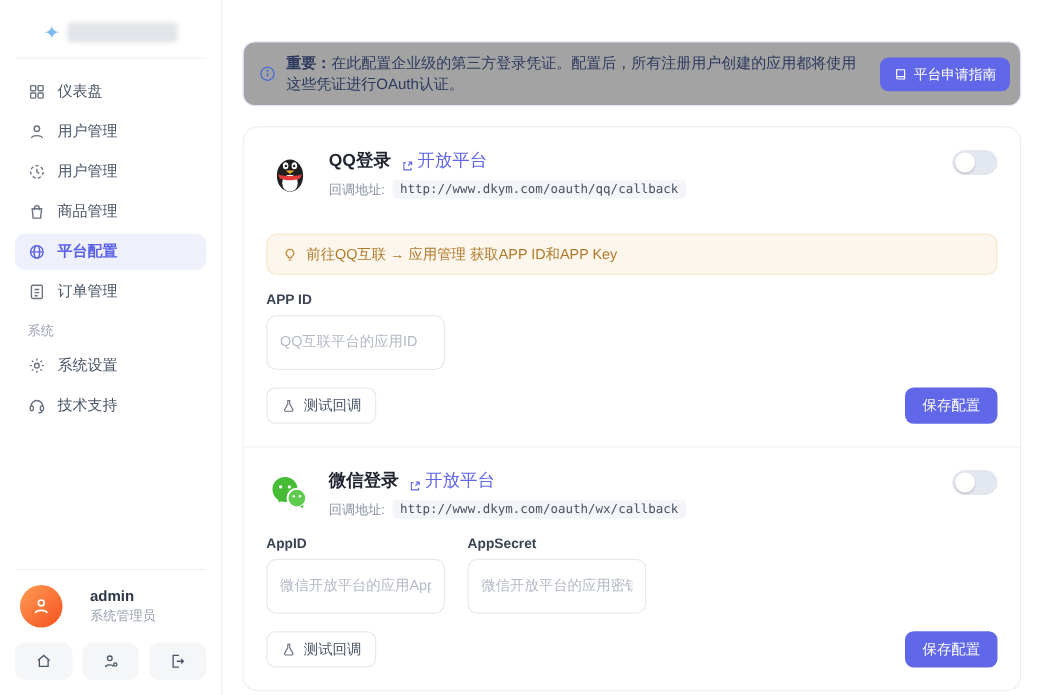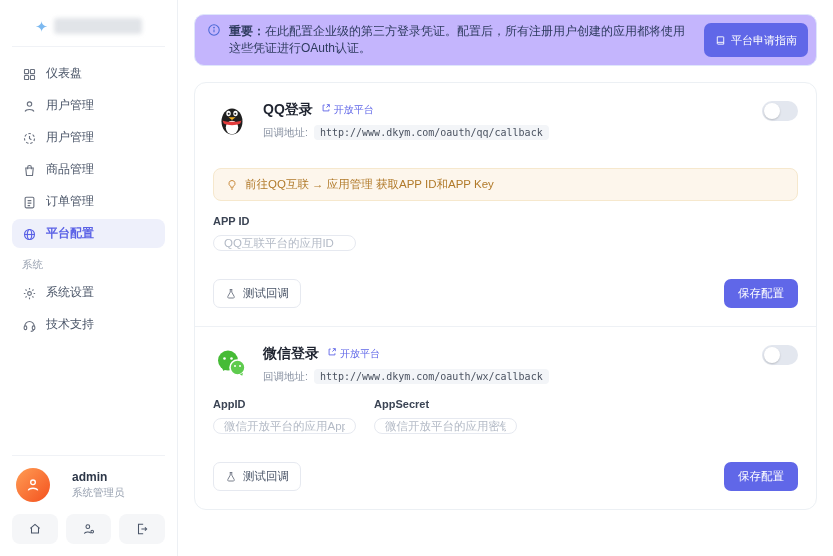--- a/index.html
+++ b/index.html
@@ -16,21 +16,21 @@
     border-right:1px solid #edf0f4;
     padding:14px 12px 12px;
     display:flex; flex-direction:column;
     background:#ffffff;
   }
   .logo-row { display:flex; align-items:center; gap:6px; padding:4px 6px 12px; border-bottom:1px solid #f0f2f6; justify-content:center; }
   .logo-star { color:#7cb9f0; font-size:15px; line-height:1; }
   .logo-redacted { width:88px; height:16px; border-radius:3px; background:#c9ced6; filter:blur(2px); opacity:.55; }
   .nav { margin-top:12px; }
   .nav-item {
-    display:flex; align-items:flex-end; gap:9px;
+    display:flex; align-items:center; gap:9px;
     padding:6px 10px; margin-bottom:3px;
     border-radius:8px; font-size:12px; color:#4a5568;
     cursor:pointer; white-space:nowrap;
   }
   .nav-item svg { width:15px; height:15px; stroke:#6b7280; }
   .nav-item.active { background:#eef0fb; color:#5a61e6; font-weight:bold; }
   .nav-item.active svg { stroke:#5a61e6; }
   .nav-section-label { font-size:10.5px; color:#9aa3b2; margin:10px 0 6px 10px; }
   .user-block { margin-top:auto; border-top:1px solid #f0f2f6; padding-top:12px; }
   .user-card { display:flex; align-items:center; gap:22px; padding:0 4px 12px; }
@@ -44,64 +44,64 @@
   .user-role { font-size:10.5px; color:#98a1b0; margin-top:2px; }
   .footer-btns { display:flex; gap:8px; }
   .footer-btn {
     flex:1; height:30px; border-radius:8px; background:#f5f6f8;
     display:flex; align-items:center; justify-content:center; cursor:pointer;
   }
   .footer-btn svg { width:14px; height:14px; stroke:#4a5568; }
   
   .main { flex:1; padding:14px 16px; overflow:hidden; }
   .banner {
-    display:flex; gap:8px;
-    background:#c4b5fd; border:1px solid #dfe6fb; border-radius:10px;
-    padding:8px 8px 8px 12px; font-size:12px; color:#2d3a5e;
+    display:flex; align-items:center; gap:8px;
+    background:#a3a3a3; border:1px solid #dfe6fb; border-radius:10px;
+    padding:8px 8px 8px 12px; font-size:12px; color:#2d3a5e;margin-top:19px;
   }
   .banner .info-ic { width:14px; height:14px; stroke:#4b68d6; flex:none; }
   .banner-btn {
     margin-left:auto; background:#6067e8; color:#fff; border:none;
     font-size:11px; padding:6px 11px; border-radius:7px;
     display:flex; align-items:center; gap:5px; cursor:pointer; white-space:nowrap;
     font-family:inherit;
   }
   .banner-btn svg { width:11px; height:11px; stroke:#fff; }
   .card { border:1px solid #ecf0f4; border-radius:12px; margin-top:16px; background:#fff; }
   .section { padding:18px; }
   .section + .section { border-top:1px solid #eef1f5; }
   .sec-head { display:flex; align-items:flex-start; gap:12px; }
   .provider-icon { width:38px; height:38px; flex:none; display:flex; align-items:center; justify-content:center; }
   .title-row { display:flex; align-items:center; gap:8px; }
   .sec-title { font-size:14px; font-weight:bold; color:#1f2430; }
-  .ext-link { display:flex; align-items:flex-start; gap:3px; font-size:10px; color:#6067e8; cursor:pointer; text-decoration:none; }
+  .ext-link { display:flex; align-items:flex-end; gap:3px; font-size:14px; color:#6067e8; cursor:pointer; text-decoration:none; }
   .ext-link svg { width:10px; height:10px; stroke:#6067e8; }
   .callback-row { margin-top:6px; display:flex; align-items:flex-end; gap:6px; font-size:10.5px; color:#8a93a3; }
   .code-chip {
     font-family:"DejaVu Sans Mono","Liberation Mono",monospace;
     font-size:10px; background:#f3f5f8; color:#4a5260;
     padding:2px 6px; border-radius:4px;
   }
   .toggle { margin-left:auto; width:36px; height:20px; border-radius:999px; background:#e3e7ef; position:relative; cursor:pointer; flex:none; }
   .toggle .knob { position:absolute; left:2px; top:2px; width:16px; height:16px; border-radius:50%; background:#fff; box-shadow:0 1px 2px rgba(0,0,0,.18); }
   .tip {
     margin-top:28px; background:#fdf6ec; border:1px solid #f6e8cd; border-radius:8px;
     padding:8px 12px; color:#b17a2a; font-size:11.5px;
     display:flex; align-items:center; gap:7px;
   }
   .tip svg { width:12px; height:12px; stroke:#c98a3b; flex:none; }
   .form-grid { margin-top:14px; display:grid; grid-template-columns:1fr 1fr; gap:14px 18px; width:52%; }
   .field-label { display:block; font-size:11px; font-weight:bold; color:#3b4454; margin-bottom:6px; }
   .field-input {
-    width:100%; height:16px; border:1px solid #e6e9f0; border-radius:8px;
+    width:100%; height:44px; border:1px solid #e6e9f0; border-radius:8px;
     padding:0 10px; font-size:11.5px; color:#333; background:#fff; outline:none;
     font-family:inherit;
   }
   .field-input::placeholder { color:#b3bac6; }
-  .sec-footer { margin-top:28px; display:flex; justify-content:space-between; align-items:center; }
+  .sec-footer { margin-top:14px; display:flex; justify-content:space-between; align-items:center; }
   .test-btn {
     display:flex; align-items:center; gap:6px;
     border:1px solid #e6e9f0; background:#fff; color:#4a5568;
     font-size:11.5px; padding:6px 11px; border-radius:7px; cursor:pointer; font-family:inherit;
   }
   .test-btn svg { width:12px; height:12px; stroke:#6b7280; }
   .save-btn {
     background:#6067e8; color:#fff; border:none; font-size:11.5px;
     padding:7px 14px; border-radius:7px; cursor:pointer; font-family:inherit;
   }
@@ -139,34 +139,34 @@
         </svg>
       <span>用户管理</span>
     </div>
     <div class="nav-item">
       <svg viewBox="0 0 24 24" fill="none" stroke-width="1.8">
           <path d="M6 8h12l-1.2 12H7.2L6 8z"></path>
           <path d="M9 10V7a3 3 0 0 1 6 0v3"></path>
         </svg>
       <span>商品管理</span>
     </div>
-    <div class="nav-item">
-      <svg viewBox="0 0 24 24" fill="none" stroke-width="1.8">
-          <rect x="5" y="3.5" width="14" height="17" rx="2"></rect>
-          <path d="M9 9h6M9 13h6M9 17h4"></path>
-        </svg>
-      <span>订单管理</span>
-    </div>
     <div class="nav-item active">
       <svg viewBox="0 0 24 24" fill="none" stroke-width="1.8">
           <circle cx="12" cy="12" r="8"></circle>
           <ellipse cx="12" cy="12" rx="3.5" ry="8"></ellipse>
           <path d="M4.5 12h15"></path>
         </svg>
       <span>平台配置</span>
+    </div>
+    <div class="nav-item">
+      <svg viewBox="0 0 24 24" fill="none" stroke-width="1.8">
+          <rect x="5" y="3.5" width="14" height="17" rx="2"></rect>
+          <path d="M9 9h6M9 13h6M9 17h4"></path>
+        </svg>
+      <span>订单管理</span>
     </div>
 
     <div class="nav-section-label">系统</div>
 
     <div class="nav-item">
       <svg viewBox="0 0 24 24" fill="none" stroke-width="1.8">
           <circle cx="12" cy="12" r="3"></circle>
           <path d="M12 3v2.5M12 18.5V21M21 12h-2.5M5.5 12H3M18.4 5.6l-1.8 1.8M7.4 16.6l-1.8 1.8M18.4 18.4l-1.8-1.8M7.4 7.4L5.6 5.6"></path>
         </svg>
       <span>系统设置</span>

